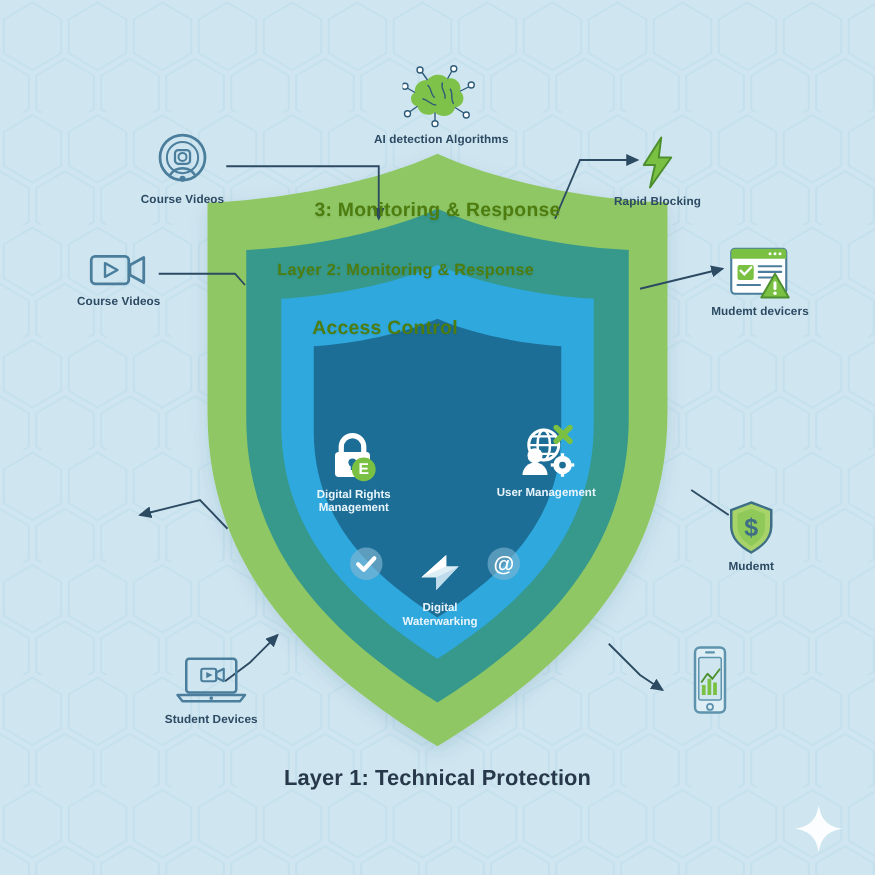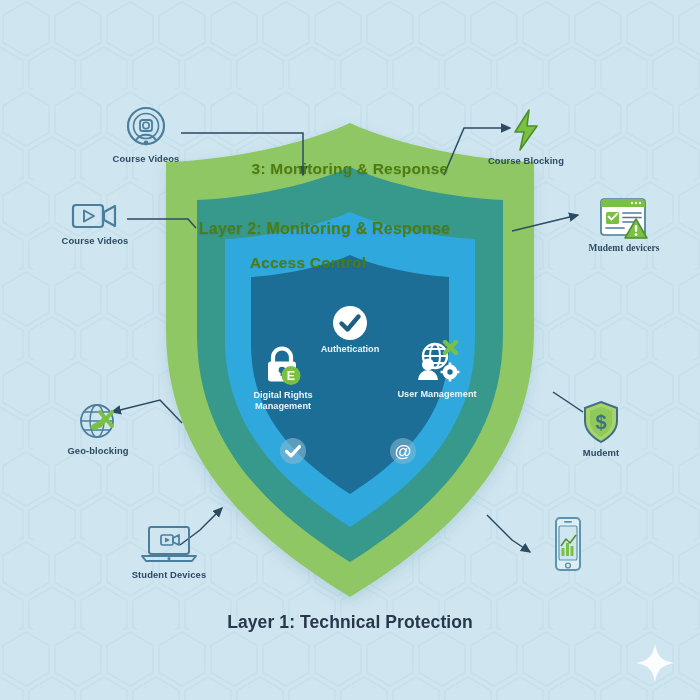--- a/index.html
+++ b/index.html
@@ -19,21 +19,21 @@
     position:absolute;
     color:#4d7c0f;
     font-weight:700;
     letter-spacing:.2px;
     text-align:center;
     z-index:4;
     white-space:nowrap;
     text-shadow:0 1px 2px rgba(0,0,0,.08);
   }
   #bandL3{ top:160px; left:0; width:700px; font-size:15.5px;}
-  #bandL2{ top:220px; left:0; width:649px; font-size:16px;}
+  #bandL2{ top:208px; left:0; width:649px; font-size:13px;}
   #bandL1{ top:254px; left:0; width:616px; font-size:15.5px;}
 
   .core-item{position:absolute;z-index:5;text-align:center;}
   .core-item .cap{
     color:#e8f4fb;font-size:9.2px;line-height:11px;font-weight:600;
     margin-top:3px;white-space:pre-line;
   }
   .ico{display:block;margin:0 auto;}
 
   .node{position:absolute;z-index:5;text-align:center;width:120px;}
@@ -95,27 +95,20 @@
       <path d="M553 392 L583 412"></path>
       <path d="M180 545 L200 530 L222 508" marker-end="url(#arw)"></path>
       <path d="M487 515 L512 540 L530 552" marker-end="url(#arw)"></path>
     </g>
   </svg>
 
   <div class="band-label" id="bandL3">3: Monitoring &amp; Response</div>
   <div class="band-label" id="bandL2">Layer 2: Monitoring &amp; Response</div>
   <div class="band-label" id="bandL1">Access Control</div>
 
-  <div class="core-item" style="left:310px;top:305px;width:80px;">
-    <svg class="ico" width="36" height="36" viewBox="0 0 36 36">
-      <circle cx="18" cy="18" r="17" fill="#ffffff"></circle>
-      <path d="M9.5 18.5 L15.5 24.5 L26.5 11.5" fill="none" stroke="#1c5f80" stroke-width="4.4" stroke-linecap="round" stroke-linejoin="round"></path>
-    </svg>
-    <div class="cap">Authetication</div>
-  </div>
 
   <div class="core-item" style="left:240px;top:345px;width:86px;">
     <svg class="ico" width="44" height="42" viewBox="0 0 44 42">
       <path d="M12 17 L12 12.5 a9 9 0 0 1 18 0 L30 17" fill="none" stroke="#ffffff" stroke-width="4.2"></path>
       <rect x="7" y="16.5" width="28" height="20" rx="3" fill="#ffffff"></rect>
       <circle cx="21" cy="25" r="3.3" fill="#1c6e96"></circle>
       <rect x="19.6" y="25" width="2.8" height="6" fill="#1c6e96"></rect>
       <circle cx="30" cy="30.5" r="9.5" fill="#7ac143"></circle>
       <text x="30" y="34.6" font-family="Liberation Sans, sans-serif" font-size="12.5" font-weight="700" fill="#ffffff" text-anchor="middle">E</text>
     </svg>
@@ -138,20 +131,29 @@
             <rect x="6.7" y="13.4" width="2.6" height="4"></rect>
           <rect x="-1.4" y="6.7" width="4" height="2.6"></rect>
             <rect x="13.4" y="6.7" width="4" height="2.6"></rect>
         </g>
       </g>
       <path d="M34 2 L45 13 M45 2 L34 13" stroke="#7ac143" stroke-width="4.4" stroke-linecap="round"></path>
     </svg>
     <div class="cap">User Management</div>
   </div>
 
+  <div class="core-item" style="left:312px;top:438px;width:80px;">
+    <svg class="ico" width="42" height="40" viewBox="0 0 42 40">
+      <path d="M6 24 L26 6 L26 15 L36 15 L18 34 L18 24 Z" fill="#e9f4fa" opacity=".95"></path>
+      <path d="M6 24 L26 6 L26 15 Z" fill="#ffffff"></path>
+      <path d="M18 24 L36 15 L18 34 Z" fill="#bfdcec"></path>
+    </svg>
+    <div class="cap">Digital
+Waterwarking</div>
+  </div>
 
   <div class="core-item" style="left:277px;top:437px;width:32px;">
     <svg class="ico" width="28" height="28" viewBox="0 0 28 28">
       <circle cx="14" cy="14" r="13" fill="#7fb6d2" opacity=".65"></circle>
       <path d="M7.5 14.4 L12 18.8 L20.5 9.6" fill="none" stroke="#ffffff" stroke-width="3.3" stroke-linecap="round" stroke-linejoin="round"></path>
     </svg>
   </div>
 
   <div class="core-item" style="left:387px;top:437px;width:32px;">
     <svg class="ico" width="28" height="28" viewBox="0 0 28 28">
@@ -165,38 +167,59 @@
       <circle cx="23" cy="22" r="18" fill="none" stroke="#4b7e9c" stroke-width="2.2"></circle>
       <circle cx="23" cy="22" r="12.5" fill="none" stroke="#4b7e9c" stroke-width="1.6"></circle>
       <rect x="17" y="16" width="12" height="11" rx="2.6" fill="none" stroke="#4b7e9c" stroke-width="1.8"></rect>
       <circle cx="23" cy="21.5" r="3.2" fill="none" stroke="#4b7e9c" stroke-width="1.6"></circle>
       <path d="M13 36 a12 12 0 0 1 20 0" fill="none" stroke="#4b7e9c" stroke-width="2"></path>
       <circle cx="23" cy="39" r="2.4" fill="#4b7e9c"></circle>
     </svg>
     <div class="cap">Course Videos</div>
   </div>
 
+  <div class="node" style="left:290px;top:52px;width:126px;">
+    <svg class="ico" width="62" height="50" viewBox="0 0 62 50">
+      <path d="M20 12 C13 12 9 17 10 22 C5 24 6 32 12 33 C13 39 21 42 26 38 C31 43 41 41 42 34 C49 33 51 25 46 21 C48 15 42 9 36 11 C32 6 23 7 20 12 Z" fill="#7ec24a"></path>
+      <g fill="none" stroke="#2d5a78" stroke-width="1.1">
+        <path d="M20 16 C24 19 22 24 26 26 M32 14 C30 20 35 21 34 27 M16 27 C21 28 22 32 27 32 M38 19 C41 23 38 28 41 31"></path>
+      </g>
+      <g stroke="#2d5a78" stroke-width="1.1" fill="none">
+        <path d="M10 22 L3 18 M12 33 L5 38 M26 38 L26 46 M42 34 L50 39 M46 21 L54 17 M36 11 L40 4 M20 12 L15 5"></path>
+      </g>
+      <g fill="#ffffff" stroke="#2d5a78" stroke-width="1.1">
+        <circle cx="2" cy="17" r="2.4"></circle>
+          <circle cx="4" cy="39" r="2.4"></circle>
+          <circle cx="26" cy="47" r="2.4"></circle>
+        <circle cx="51" cy="40" r="2.4"></circle>
+          <circle cx="55" cy="16" r="2.4"></circle>
+          <circle cx="41" cy="3" r="2.4"></circle>
+          <circle cx="14" cy="4" r="2.4"></circle>
+      </g>
+    </svg>
+    <div class="cap">AI detection Algorithms</div>
+  </div>
 
   <div class="node" style="left:466px;top:108px;">
     <svg class="ico" width="34" height="44" viewBox="0 0 34 44">
       <path d="M20 2 L6 24 L15 24 L11 42 L28 18 L18 18 Z" fill="#7ac143" stroke="#4d8f2e" stroke-width="1.6" stroke-linejoin="round"></path>
     </svg>
-    <div class="cap">Course Blocking</div>
+    <div class="cap">Rapid Blocking</div>
   </div>
 
   <div class="node" style="left:35px;top:200px;">
     <svg class="ico" width="50" height="32" viewBox="0 0 50 32">
       <rect x="3" y="5" width="30" height="22" rx="3" fill="none" stroke="#4b7e9c" stroke-width="2.2"></rect>
       <path d="M34 12 L45 6 L45 26 L34 20 Z" fill="none" stroke="#4b7e9c" stroke-width="2.2" stroke-linejoin="round"></path>
       <path d="M14 10.5 L24 16 L14 21.5 Z" fill="none" stroke="#4b7e9c" stroke-width="1.9" stroke-linejoin="round"></path>
     </svg>
     <div class="cap">Course Videos</div>
   </div>
 
-  <div class="node" style="left:564px;top:196px;font-family:Liberation Serif, serif;">
+  <div class="node" style="left:548px;top:196px;">
     <svg class="ico" width="52" height="44" viewBox="0 0 52 44">
       <rect x="3" y="3" width="44" height="36" rx="3" fill="#ffffff" stroke="#4b7e9c" stroke-width="1.7"></rect>
       <path d="M3 6 a3 3 0 0 1 3 -3 h38 a3 3 0 0 1 3 3 v5 H3 Z" fill="#7ac143"></path>
       <g fill="#ffffff">
           <circle cx="38" cy="7" r="1.2"></circle>
           <circle cx="42" cy="7" r="1.2"></circle>
           <circle cx="34" cy="7" r="1.2"></circle>
         </g>
       <rect x="8" y="16" width="13" height="12" rx="1.6" fill="#7ac143"></rect>
       <path d="M10.5 20.5 L13.5 23.5 L19 17.8" fill="none" stroke="#ffffff" stroke-width="1.8" stroke-linecap="round"></path>
@@ -206,30 +229,20 @@
           <path d="M25 26 H36"></path>
           <path d="M8 32 H26"></path>
       </g>
       <path d="M38 23 L49 42 L27 42 Z" fill="#7ac143" stroke="#4d8f2e" stroke-width="1.5" stroke-linejoin="round"></path>
       <rect x="36.8" y="29" width="2.4" height="7" rx="1.2" fill="#ffffff"></rect>
       <circle cx="38" cy="38.6" r="1.4" fill="#ffffff"></circle>
     </svg>
     <div class="cap">Mudemt devicers</div>
   </div>
 
-  <div class="node" style="left:38px;top:400px;">
-    <svg class="ico" width="44" height="42" viewBox="0 0 44 42">
-      <circle cx="21" cy="21" r="16" fill="none" stroke="#4b7e9c" stroke-width="1.8"></circle>
-      <ellipse cx="21" cy="21" rx="7" ry="16" fill="none" stroke="#4b7e9c" stroke-width="1.5"></ellipse>
-      <path d="M5 21 H37 M8 12 H34 M8 30 H34" stroke="#4b7e9c" stroke-width="1.4" fill="none"></path>
-      <path d="M14 28 C18 20 24 25 28 14 C30 20 24 30 18 30 Z" fill="#7ac143"></path>
-      <path d="M24 12 L36 26 M36 12 L24 26" stroke="#7ac143" stroke-width="4" stroke-linecap="round"></path>
-    </svg>
-    <div class="cap">Geo-blocking</div>
-  </div>
 
   <div class="node" style="left:541px;top:400px;">
     <svg class="ico" width="40" height="44" viewBox="0 0 40 44">
       <path d="M20 2 L36 8 V21 C36 31 29 37 20 42 C11 37 4 31 4 21 V8 Z" fill="#a7d36a" stroke="#3f6f86" stroke-width="2"></path>
       <path d="M20 7 L31 11 V21 C31 28.5 26 33 20 37 C14 33 9 28.5 9 21 V11 Z" fill="#8ec95a"></path>
       <text x="20" y="29" font-family="Liberation Sans, sans-serif" font-size="20" font-weight="700" fill="#3f6f86" text-anchor="middle">$</text>
     </svg>
     <div class="cap">Mudemt</div>
   </div>
 

